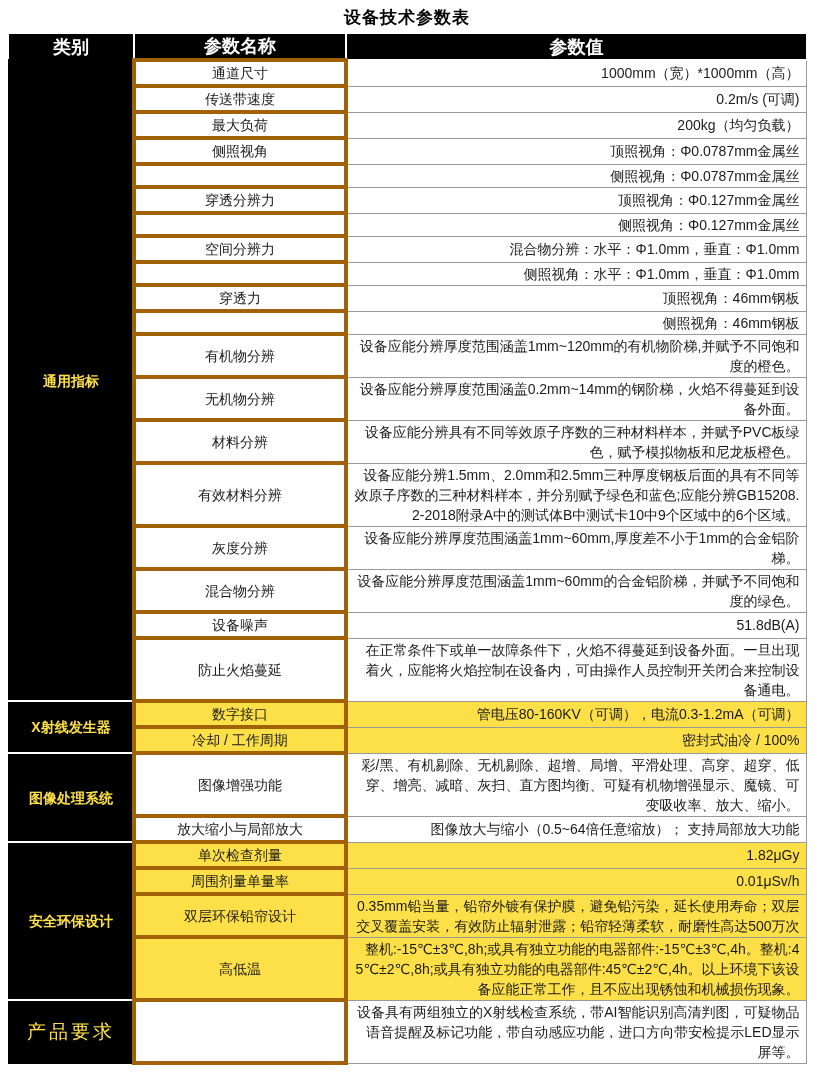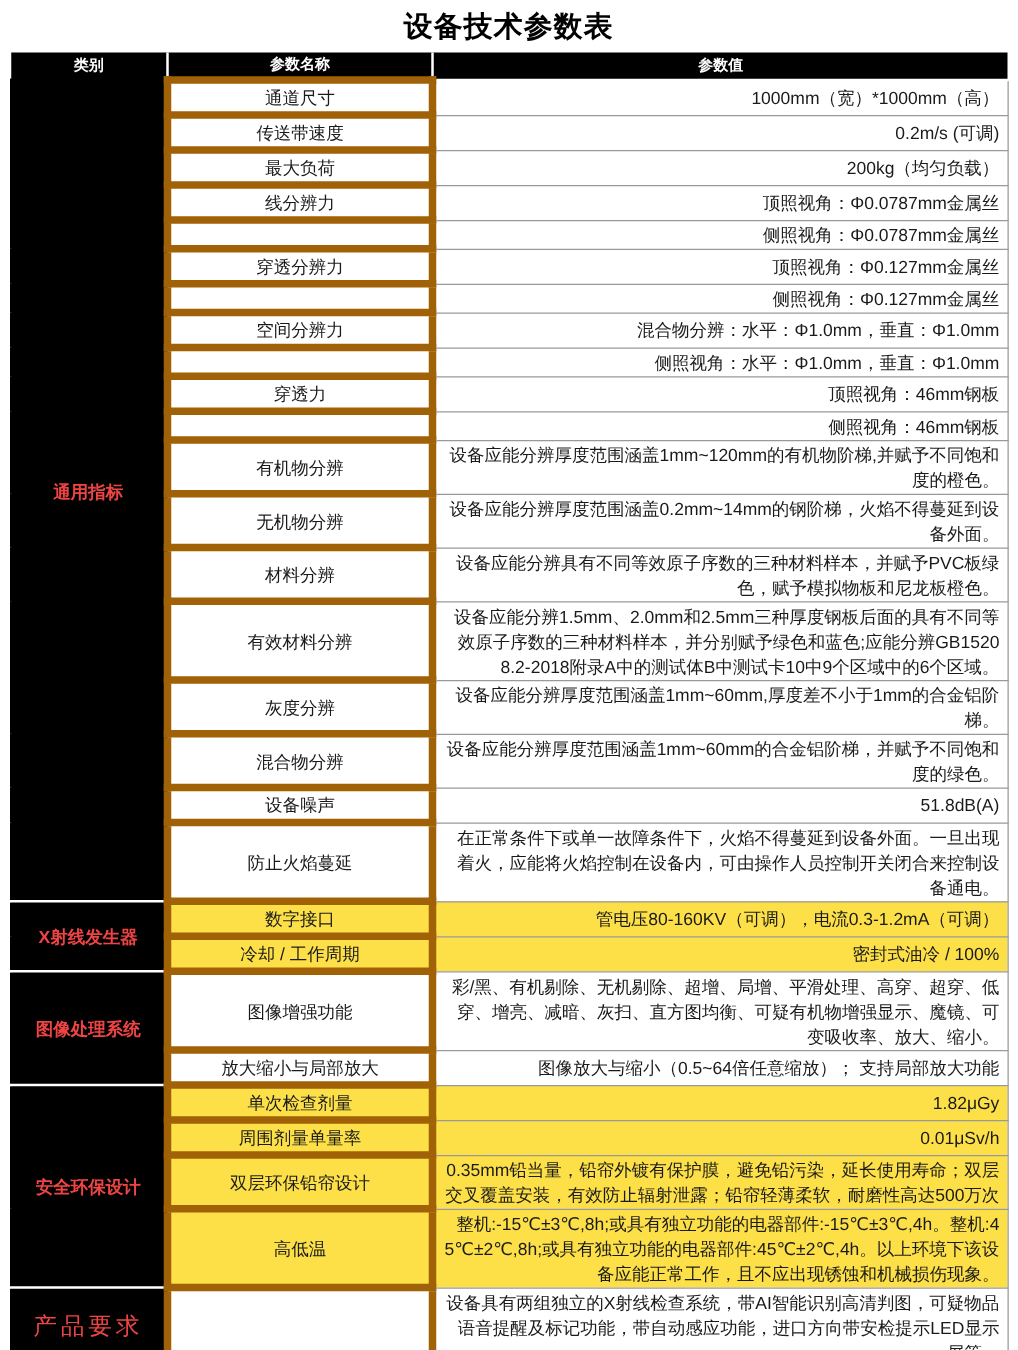--- a/index.html
+++ b/index.html
@@ -6,71 +6,71 @@
   html, body { margin: 0; padding: 0; background: #ffffff; }
   body {
     width: 814px; height: 1080px; overflow: hidden;
     font-family: "Liberation Sans", "DejaVu Sans", sans-serif;
     color: #1a1a1a;
   }
   .page { position: relative; width: 814px; height: 1080px; }
   .title {
     margin: 6px 0 5px 0;
     text-align: center;
-    font-size: 23px;
+    font-size: 17px;
     font-weight: bold;
     color: #000;
     letter-spacing: 1px;
   }
   table.spec-table {
     border-collapse: collapse;
     table-layout: fixed;
     margin-left: 8px;
     width: 797px;
   }
   col.c-cat { width: 125px; }
   col.c-name { width: 212px; }
   col.c-val { width: 460px; }
 
   th {
     background: #000000;
     color: #ffffff;
-    font-size: 12px;
+    font-size: 18px;
     font-weight: bold;
     height: 22px;
     padding: 0 2px;
     border: 2px solid #ffffff;
     border-top: none;
   }
   th.col-cat { border-left: none; border-bottom: none; }
   th.col-val { border-right: none; }
 
   td { font-size: 14px; line-height: 20px; vertical-align: middle; }
 
   td.cat {
     background: #000000;
-    color: #ef4444;
+    color: #fde047;
     font-weight: bold;
     text-align: center;
     border: 2px solid #ffffff;
     border-left: 2px solid #000000;
     padding: 0 2px;
   }
   td.cat.first { border-top-color: #000000; }
   td.cat.last  { border-bottom-color: #000000; }
   td.cat.serif {
     font-family: "Liberation Serif", "DejaVu Serif", serif;
     font-weight: normal;
     font-size: 19px;
     letter-spacing: 3px;
   }
 
   td.name {
     text-align: center;
-    border: 6px solid #a16207;
+    border: 4px solid #a16207;
     padding: 1px 4px;
   }
   td.val {
     text-align: right;
     border: 1px solid #999999;
     padding: 1px 6px;
     word-break: break-all;
   }
   tr.shaded td.name, tr.shaded td.val { background: #fde047; }
 </style>
@@ -101,21 +101,21 @@
         </tr>
         <tr>
           <td class="name">传送带速度</td>
           <td class="val">0.2m/s (可调)</td>
         </tr>
         <tr>
           <td class="name">最大负荷</td>
           <td class="val">200kg（均匀负载）</td>
         </tr>
         <tr>
-          <td class="name">线分辨力</td>
+          <td class="name">侧照视角</td>
           <td class="val">顶照视角：Φ0.0787mm金属丝</td>
         </tr>
         <tr>
           <td class="name"></td>
           <td class="val">侧照视角：Φ0.0787mm金属丝</td>
         </tr>
         <tr>
           <td class="name">穿透分辨力</td>
           <td class="val">顶照视角：Φ0.127mm金属丝</td>
         </tr>

